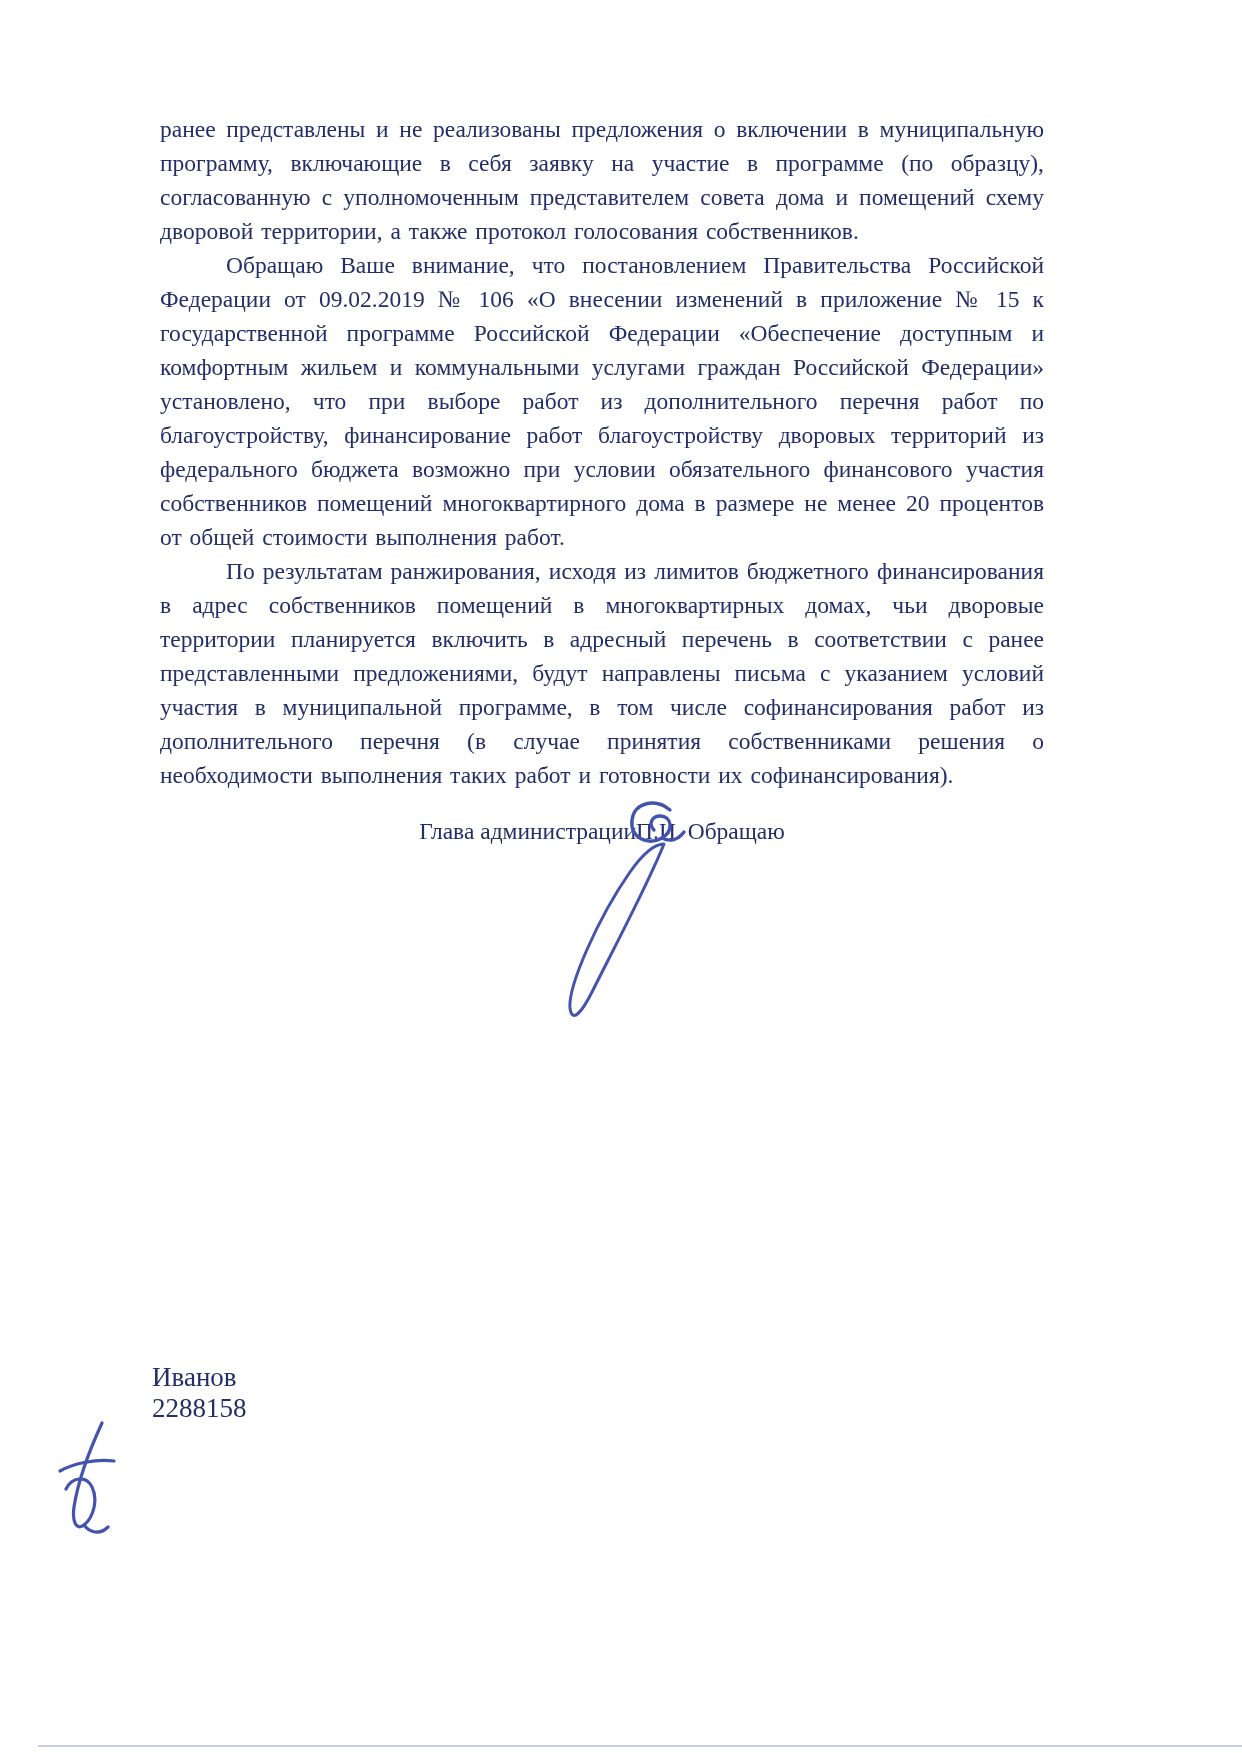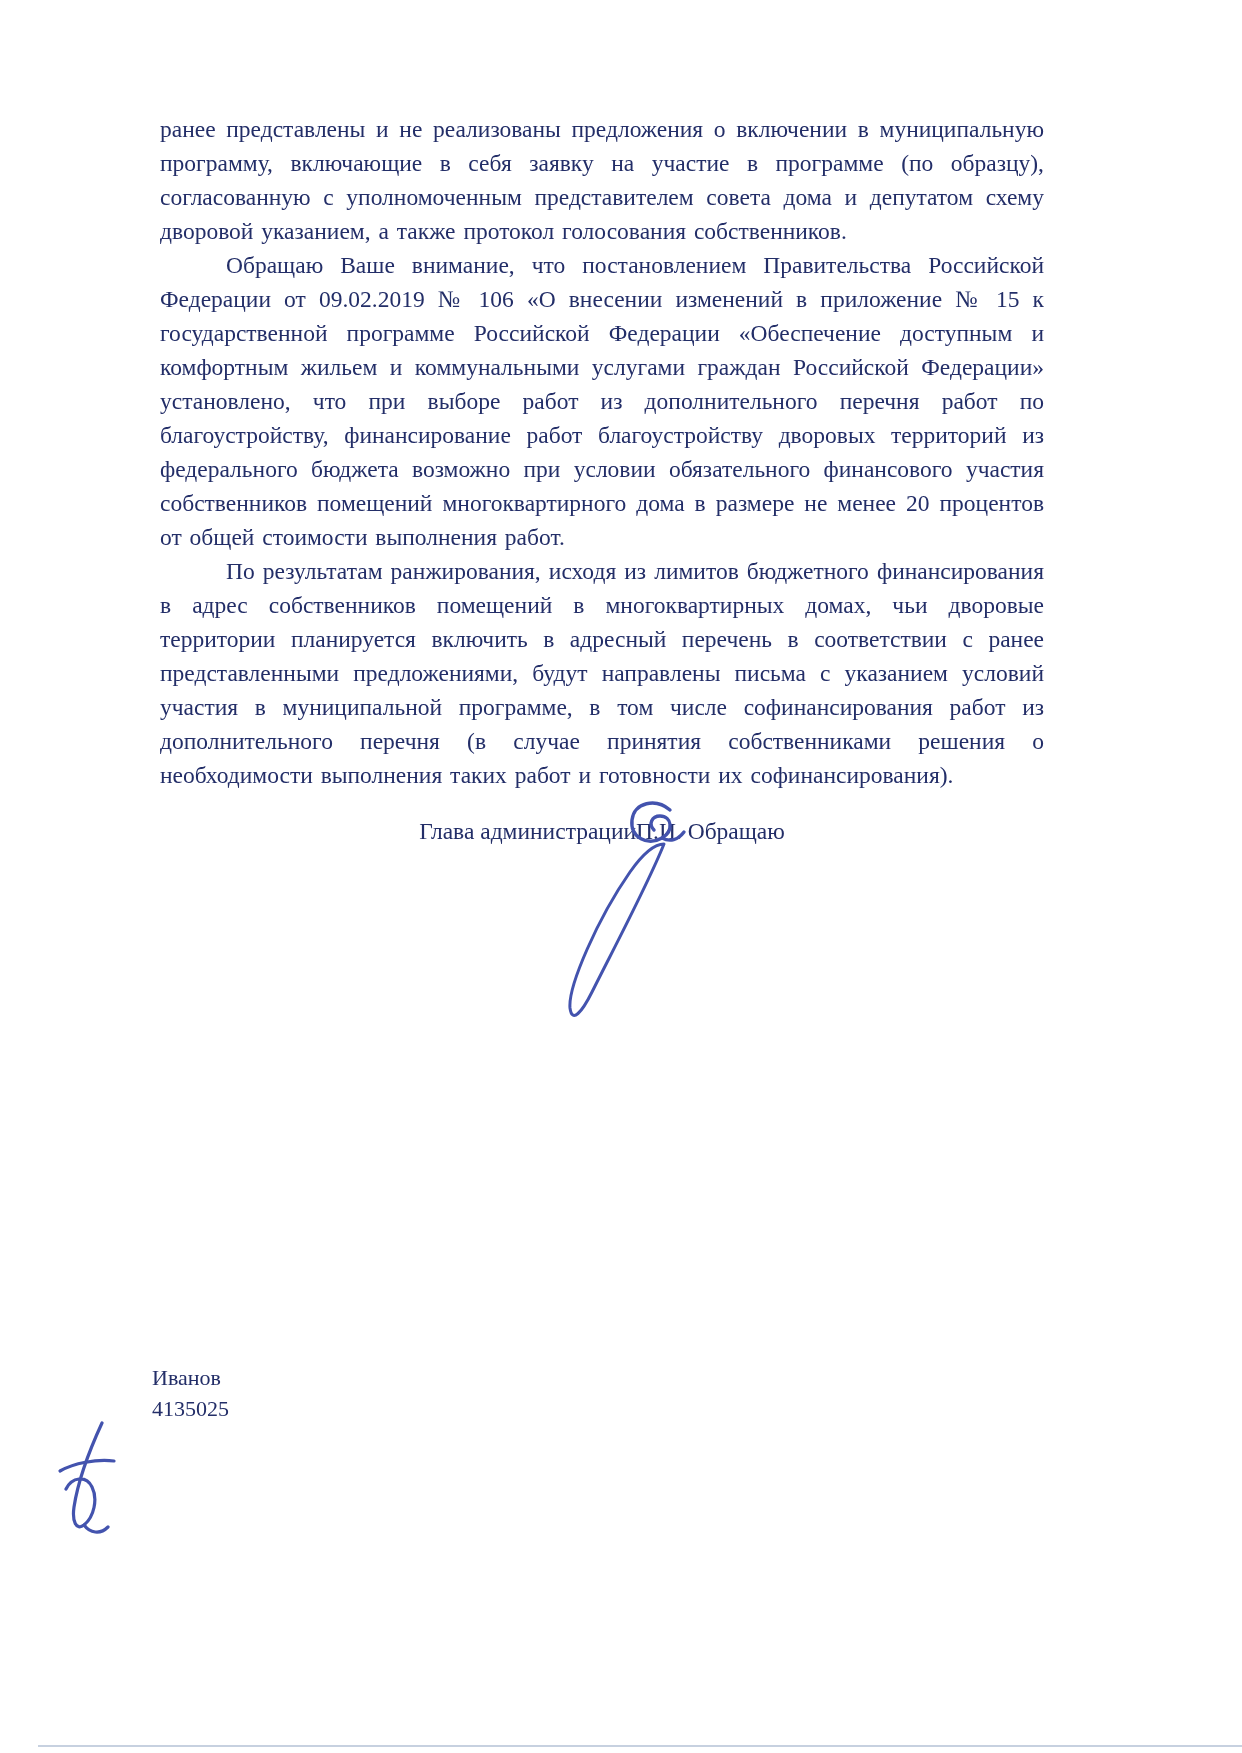--- a/index.html
+++ b/index.html
@@ -66,41 +66,41 @@
     width: 100px;
     height: 130px;
     pointer-events: none;
   }
 
   .footer-block {
     position: absolute;
     left: 152px;
     top: 1362px;
     color: #232e68;
-    font-size: 22px;
+    font-size: 27px;
     line-height: 31px;
   }
 
   .scan-edge {
     position: absolute;
     left: 38px;
     right: 0;
     bottom: 6px;
     height: 2px;
     background: #b9c6d8;
     opacity: 0.8;
   }
 </style>
 </head>
 <body>
 
 <div class="page">
 
   <div class="text-block">
-    <p>ранее представлены и не реализованы предложения о включении в муниципальную программу, включающие в себя заявку на участие в программе (по образцу), согласованную с уполномоченным представителем совета дома и депутатом схему дворовой указанием, а также протокол голосования собственников.</p>
+    <p>ранее представлены и не реализованы предложения о включении в муниципальную программу, включающие в себя заявку на участие в программе (по образцу), согласованную с уполномоченным представителем совета дома и помещений схему дворовой территории, а также протокол голосования собственников.</p>
     <p class="indent">Обращаю Ваше внимание, что постановлением Правительства Российской Федерации от 09.02.2019 № 106 «О внесении изменений в приложение № 15 к государственной программе Российской Федерации «Обеспечение доступным и комфортным жильем и коммунальными услугами граждан Российской Федерации» установлено, что при выборе работ из дополнительного перечня работ по благоустройству, финансирование работ благоустройству дворовых территорий из федерального бюджета возможно при условии обязательного финансового участия собственников помещений многоквартирного дома в размере не менее 20 процентов от общей стоимости выполнения работ.</p>
     <p class="indent">По результатам ранжирования, исходя из лимитов бюджетного финансирования в адрес собственников помещений в многоквартирных домах, чьи дворовые территории планируется включить в адресный перечень в соответствии с ранее представленными предложениями, будут направлены письма с указанием условий участия в муниципальной программе, в том числе софинансирования работ из дополнительного перечня (в случае принятия собственниками решения о необходимости выполнения таких работ и готовности их софинансирования).</p>
   </div>
 
   <div class="signature-row">
     <span>Глава администрации</span>
     <span>П.И. Обращаю</span>
   </div>
 
   <svg class="sig-center" viewBox="0 0 170 250" aria-hidden="true">
@@ -109,21 +109,21 @@
       <path d="M 118 22 C 104 10, 82 14, 80 32 C 78 50, 96 58, 110 50 C 122 43, 120 28, 108 28 C 100 28, 96 36, 102 42"></path>
 
       <path d="M 110 50 C 118 54, 126 52, 132 44"></path>
 
       <path d="M 112 56 C 96 96, 62 160, 40 204 C 30 224, 20 236, 18 220 C 16 198, 46 130, 78 84 C 90 67, 102 56, 112 56 Z" stroke-width="3"></path>
     </g>
   </svg>
 
   <div class="footer-block">
     <div>Иванов</div>
-    <div>4135025</div>
+    <div>2288158</div>
   </div>
 
   <svg class="sig-bottom-left" viewBox="0 0 100 130" aria-hidden="true">
     <g fill="none" stroke="#4353ae" stroke-width="3.2" stroke-linecap="round" stroke-linejoin="round">
       <path d="M 62 8 C 50 34, 38 66, 34 92 C 32 106, 36 116, 44 110 C 54 102, 58 84, 52 72 C 46 60, 32 62, 26 74"></path>
       <path d="M 20 56 C 34 48, 56 44, 74 46"></path>
       <path d="M 44 110 C 50 118, 60 120, 68 112"></path>
     </g>
   </svg>
 

